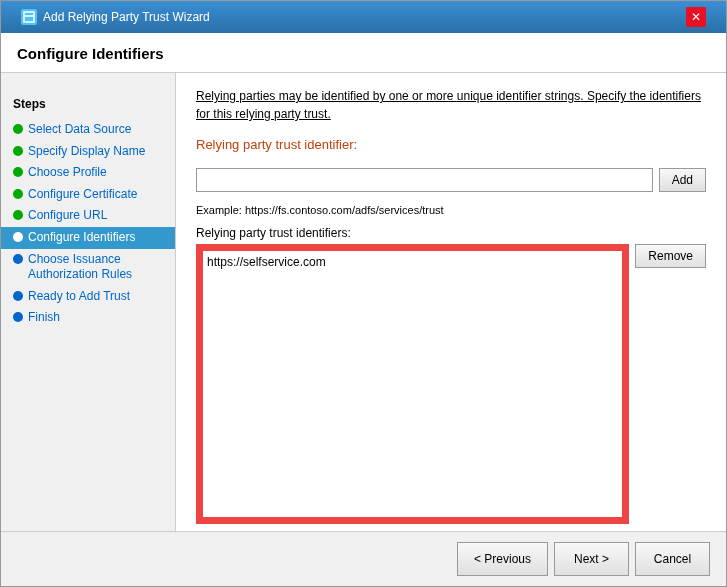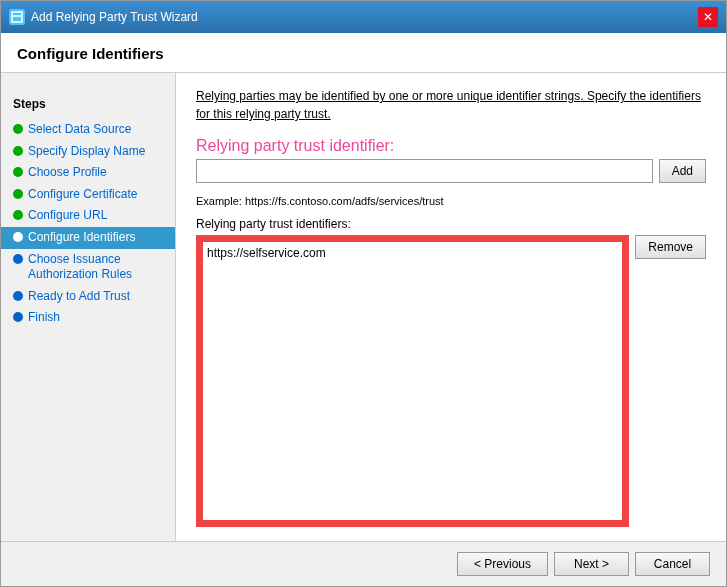--- a/index.html
+++ b/index.html
@@ -22,21 +22,21 @@
       display: flex;
       flex-direction: column;
     }
     .title-bar {
       background: linear-gradient(to bottom, #3a8fd4, #2a6fa8);
       color: white;
       height: 32px;
       display: flex;
       align-items: center;
       justify-content: space-between;
-      padding: 0 8px;
+      padding: 0 20px;
       flex-shrink: 0;
     }
     .title-bar-left {
       display: flex;
       align-items: center;
       gap: 6px;
     }
     .title-bar-icon {
       width: 16px;
       height: 16px;
@@ -141,23 +141,23 @@
       line-height: 1.5;
     }
     .intro-text span {
       text-decoration: underline;
       margin-top: 44px;
     }
     .form-section {
       margin-bottom: 8px;
     }
     .form-label {
-      font-size: 16px;
-      margin-bottom: 4px;
-      color: #ec4899;
+      font-size: 13px;
+      margin-bottom: 16px;
+      color: #c2410c;
     }
     .input-row {
       display: flex;
       gap: 6px;
       align-items: center;
     }
     .text-input {
       flex: 1;
       height: 24px;
       border: 1px solid #999;
@@ -207,21 +207,21 @@
       background: #f0f0f0;
       border-top: 1px solid #ccc;
       padding: 10px 16px;
       display: flex;
       justify-content: flex-end;
       gap: 6px;
       flex-shrink: 0;
     }
     .footer-btn {
       padding: 1px 16px;
-      height: 24px;
+      height: 34px;
       background: linear-gradient(to bottom, #f8f8f8, #e0e0e0);
       border: 1px solid #999;
       font-size: 12px;
       cursor: pointer;
       min-width: 75px;
     }
   </style>
 </head>
 <body>
 

